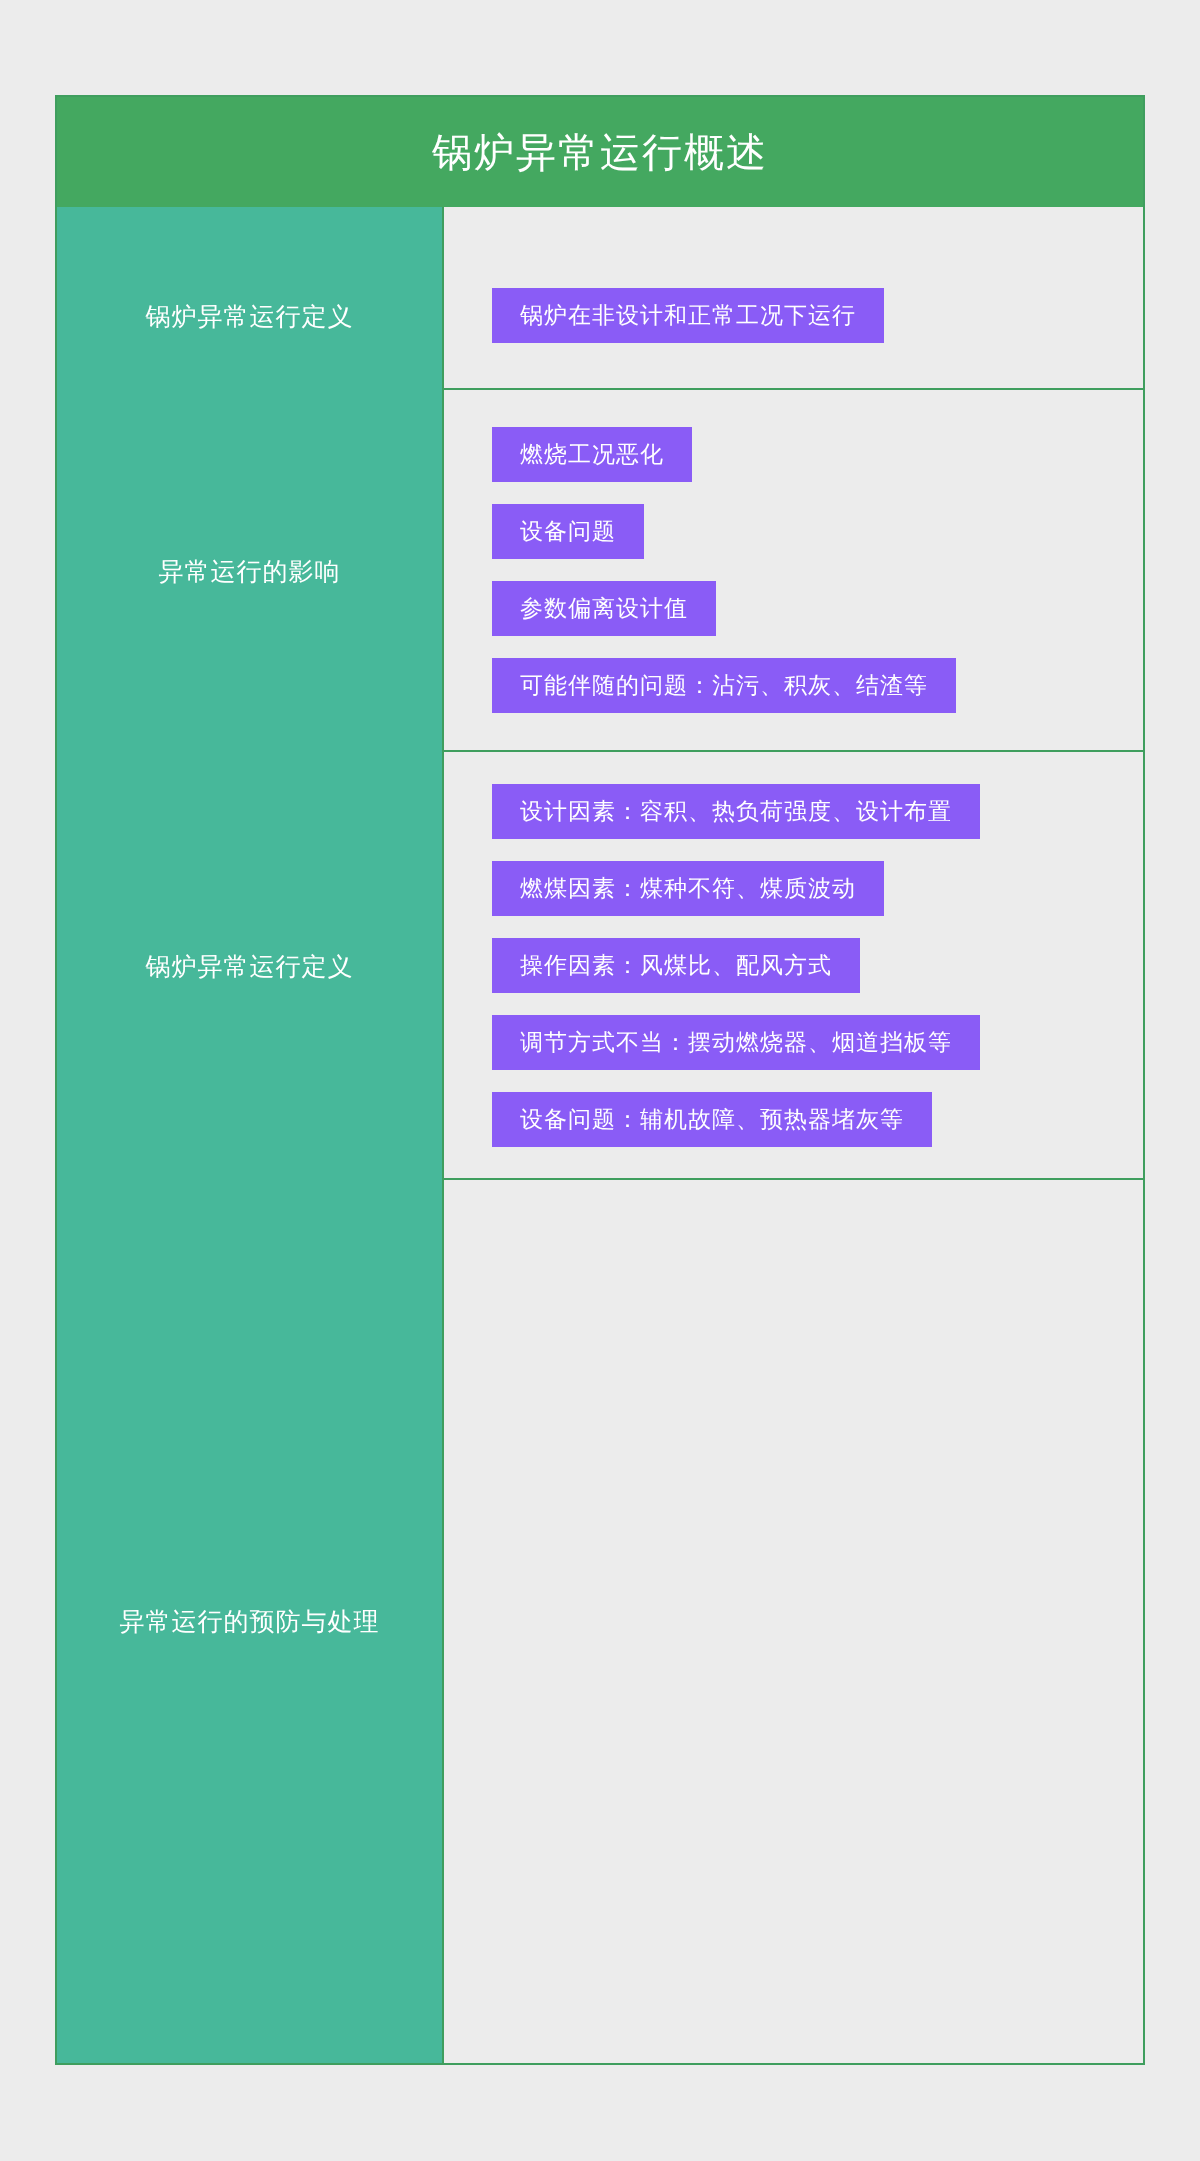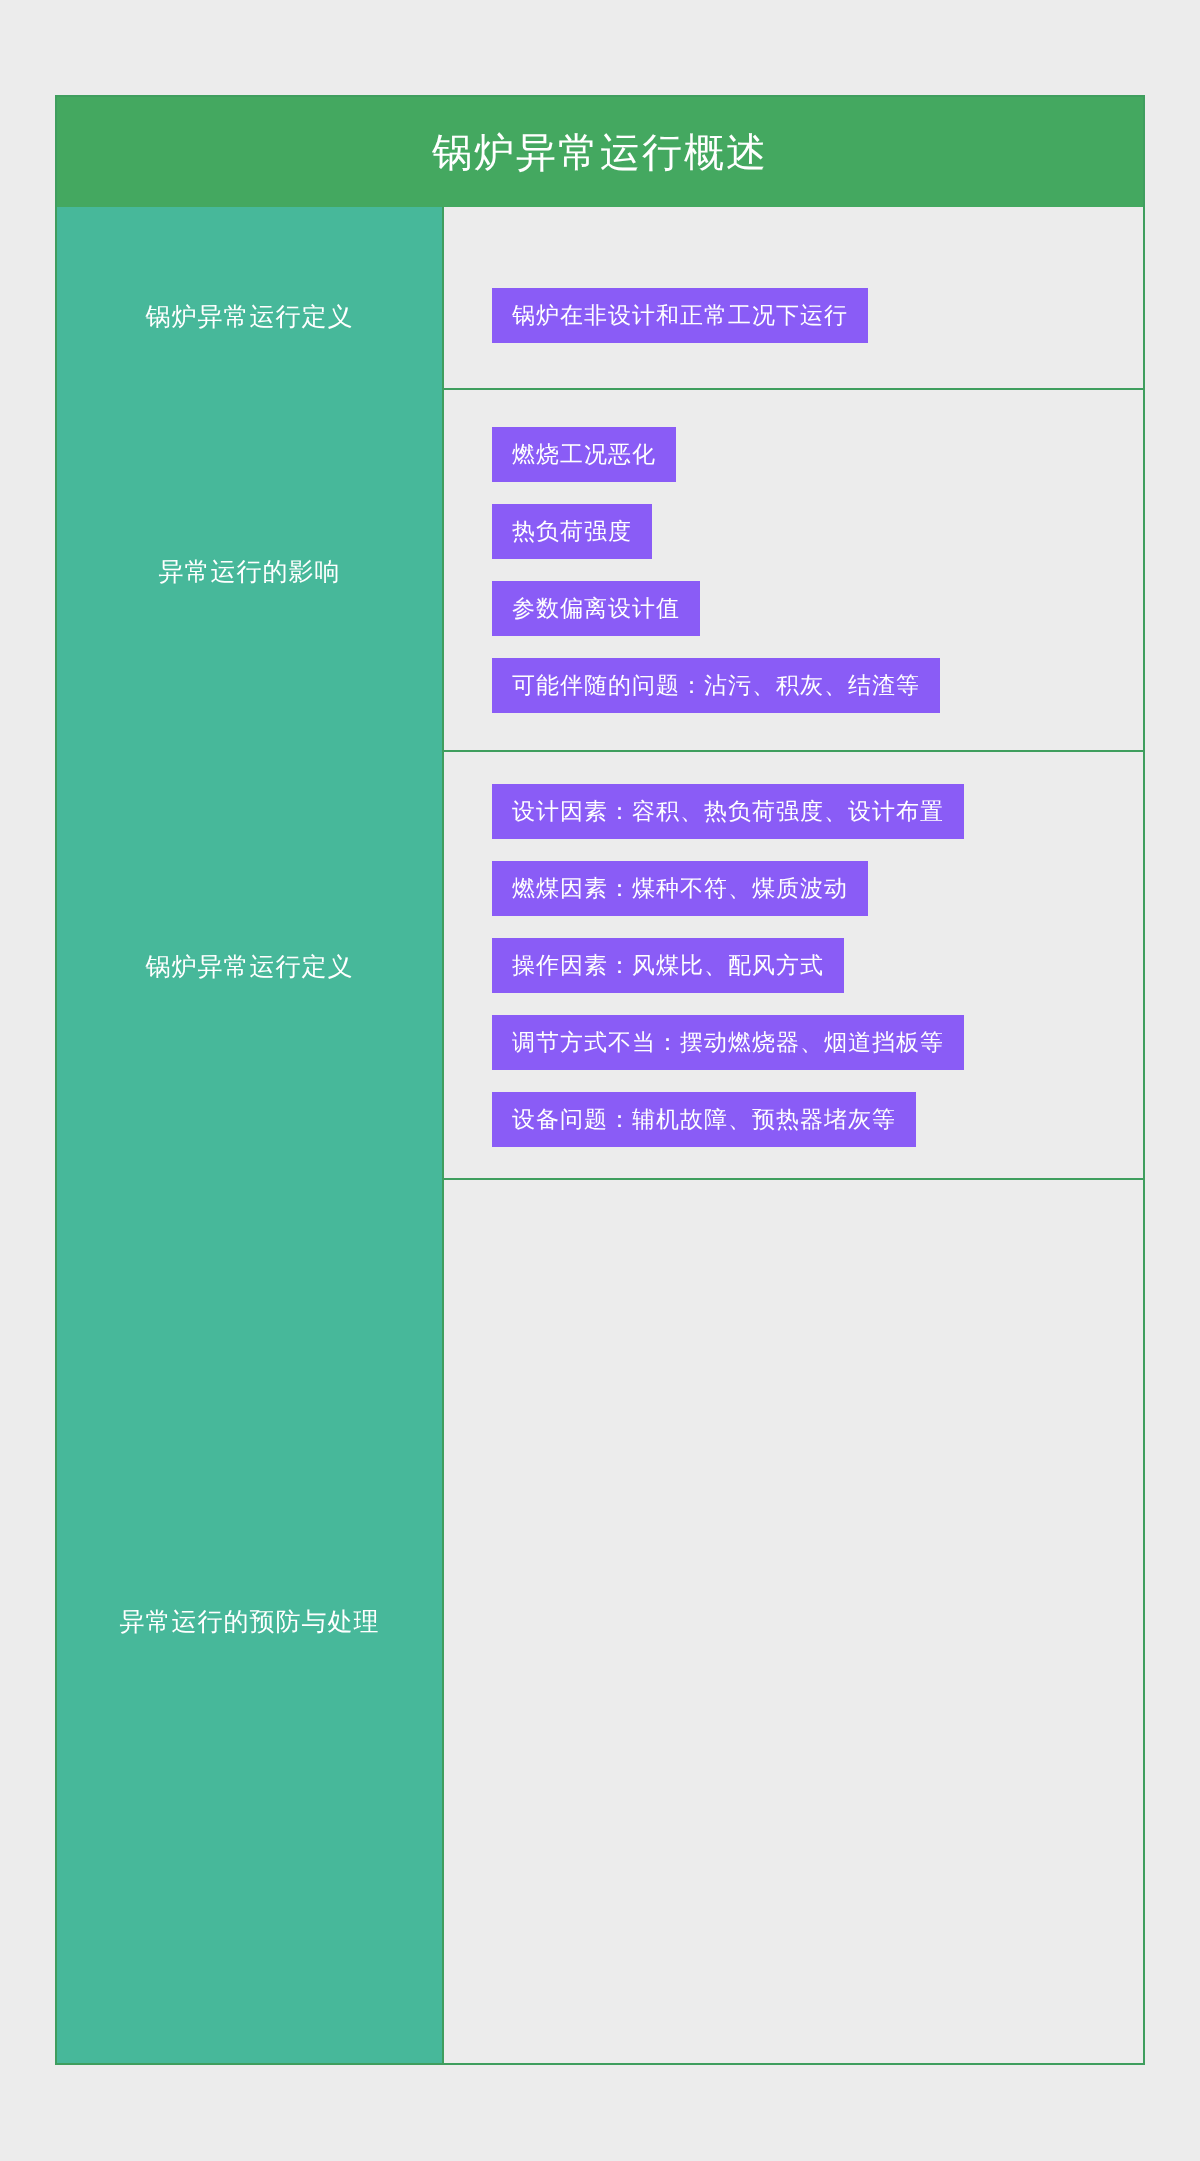--- a/index.html
+++ b/index.html
@@ -91,21 +91,21 @@
   .content-cell.last {
     border-bottom: none;
   }
 
   .pill {
     background: #8a5cf6;
     color: #ffffff;
     font-size: 23px;
     letter-spacing: 1px;
     line-height: 1;
-    padding: 16px 20px;
+    padding: 16px 28px;
     margin: 11px 0;
     white-space: nowrap;
     display: inline-block;
   }
 
   
   .sec-0 { flex: 0 0 148px; margin-top: 35px; }
   .sec-1 { flex: 0 0 362px; font-family: Liberation Serif, serif; }
   .sec-2 { flex: 0 0 428px; }
   .sec-3 { flex: 1 1 auto; }
@@ -129,21 +129,21 @@
     </div>
 
     <div class="content-column">
 
       <div class="content-cell sec-0">
         <div class="pill">锅炉在非设计和正常工况下运行</div>
       </div>
 
       <div class="content-cell sec-1">
         <div class="pill">燃烧工况恶化</div>
-        <div class="pill">热负荷强度</div>
+        <div class="pill">设备问题</div>
         <div class="pill">参数偏离设计值</div>
         <div class="pill">可能伴随的问题：沾污、积灰、结渣等</div>
       </div>
 
       <div class="content-cell sec-2">
         <div class="pill">设计因素：容积、热负荷强度、设计布置</div>
         <div class="pill">燃煤因素：煤种不符、煤质波动</div>
         <div class="pill">操作因素：风煤比、配风方式</div>
         <div class="pill">调节方式不当：摆动燃烧器、烟道挡板等</div>
         <div class="pill">设备问题：辅机故障、预热器堵灰等</div>

